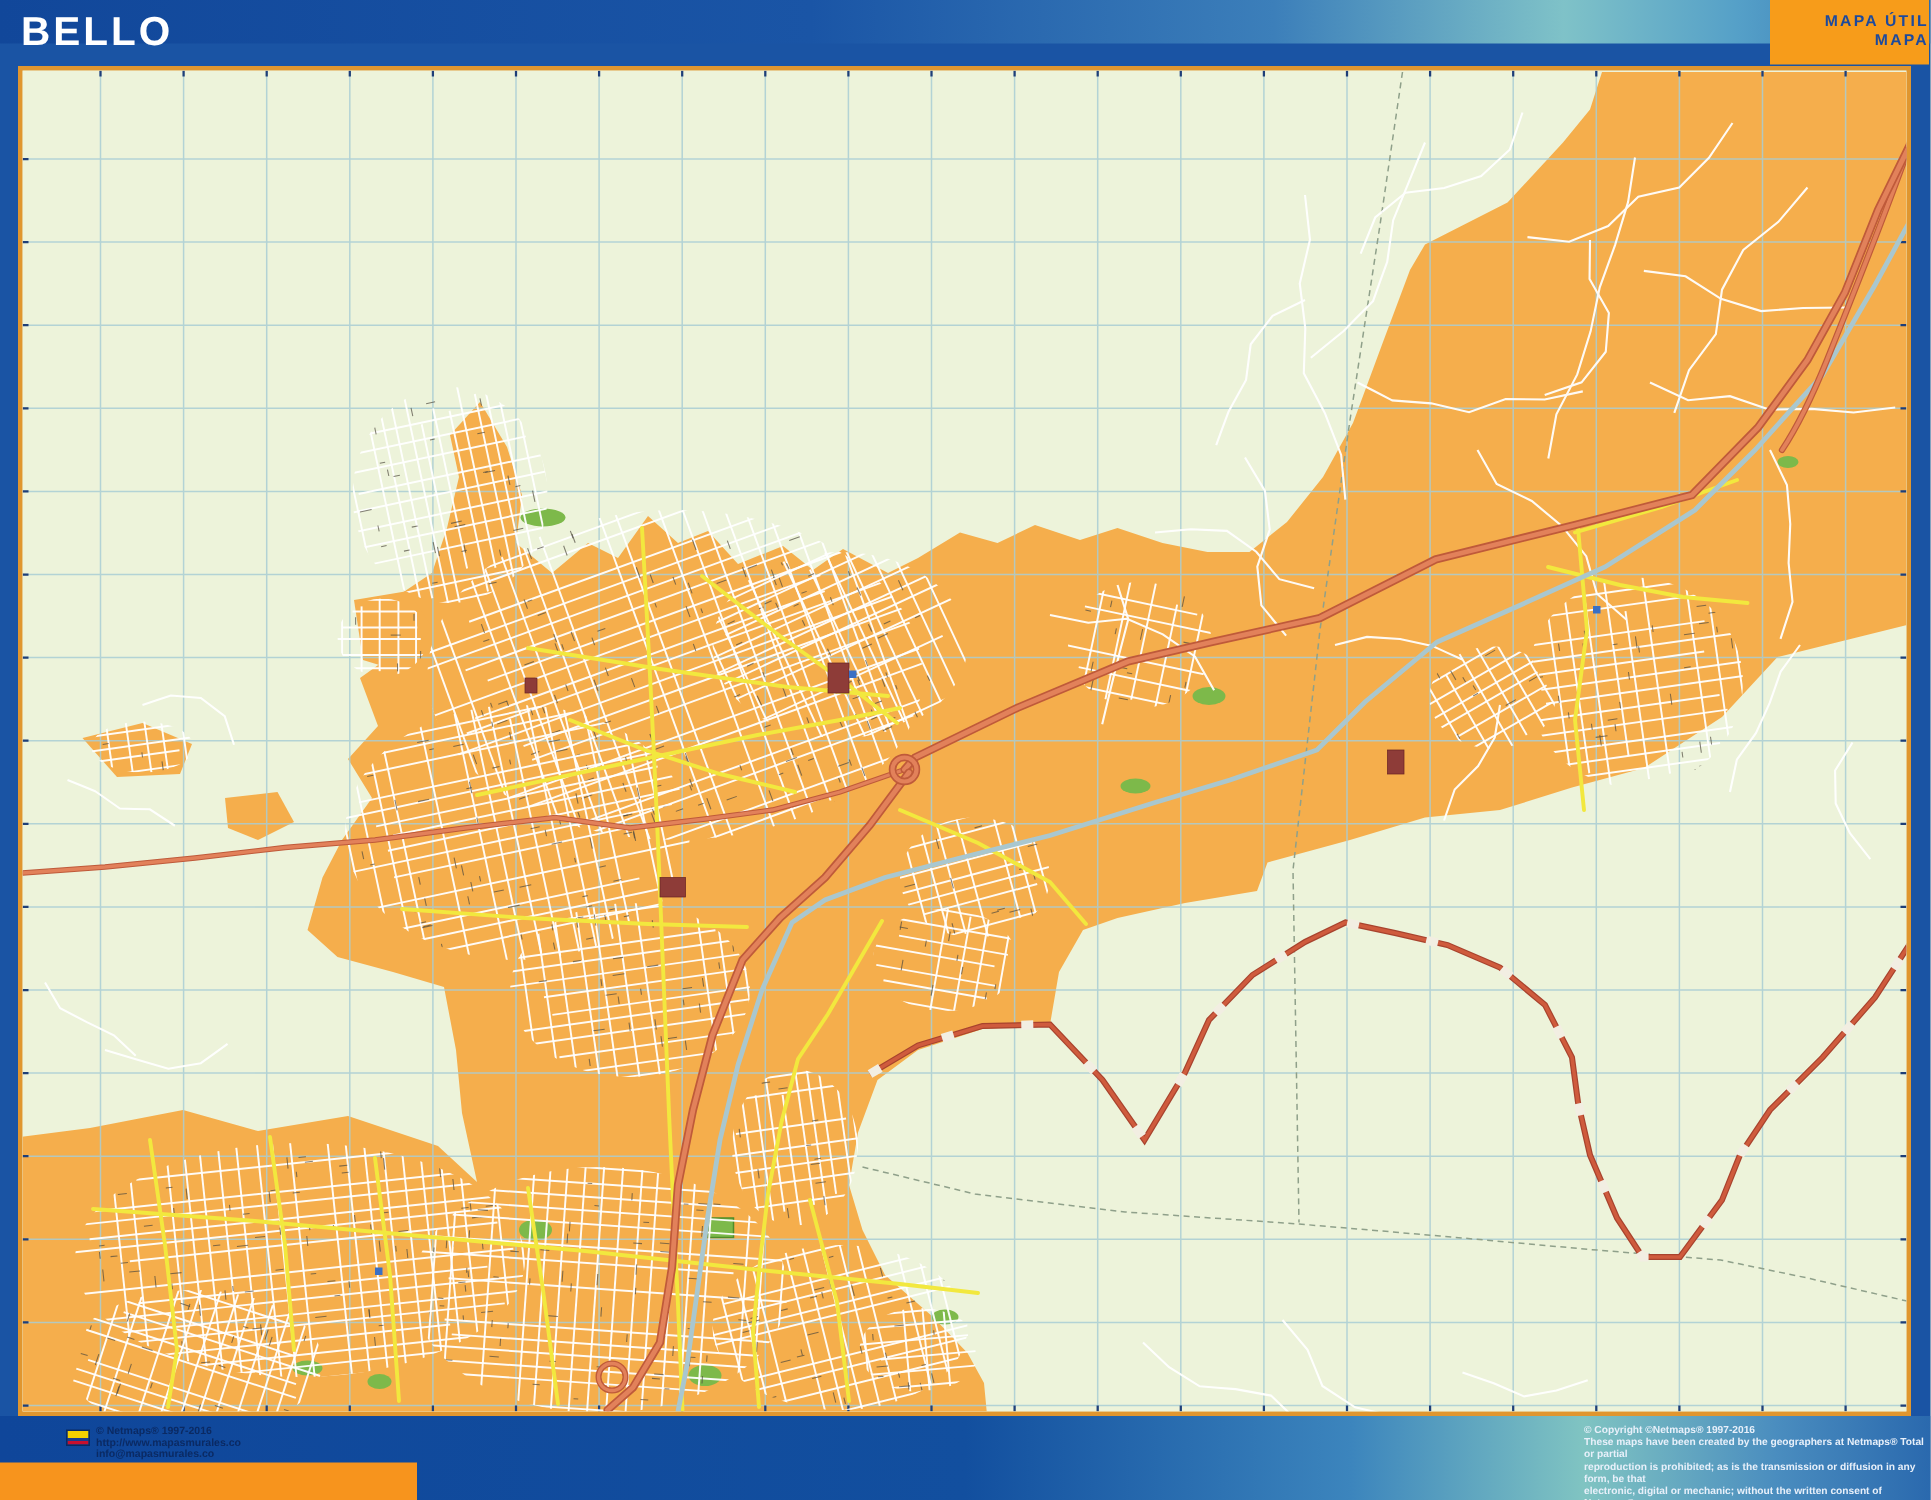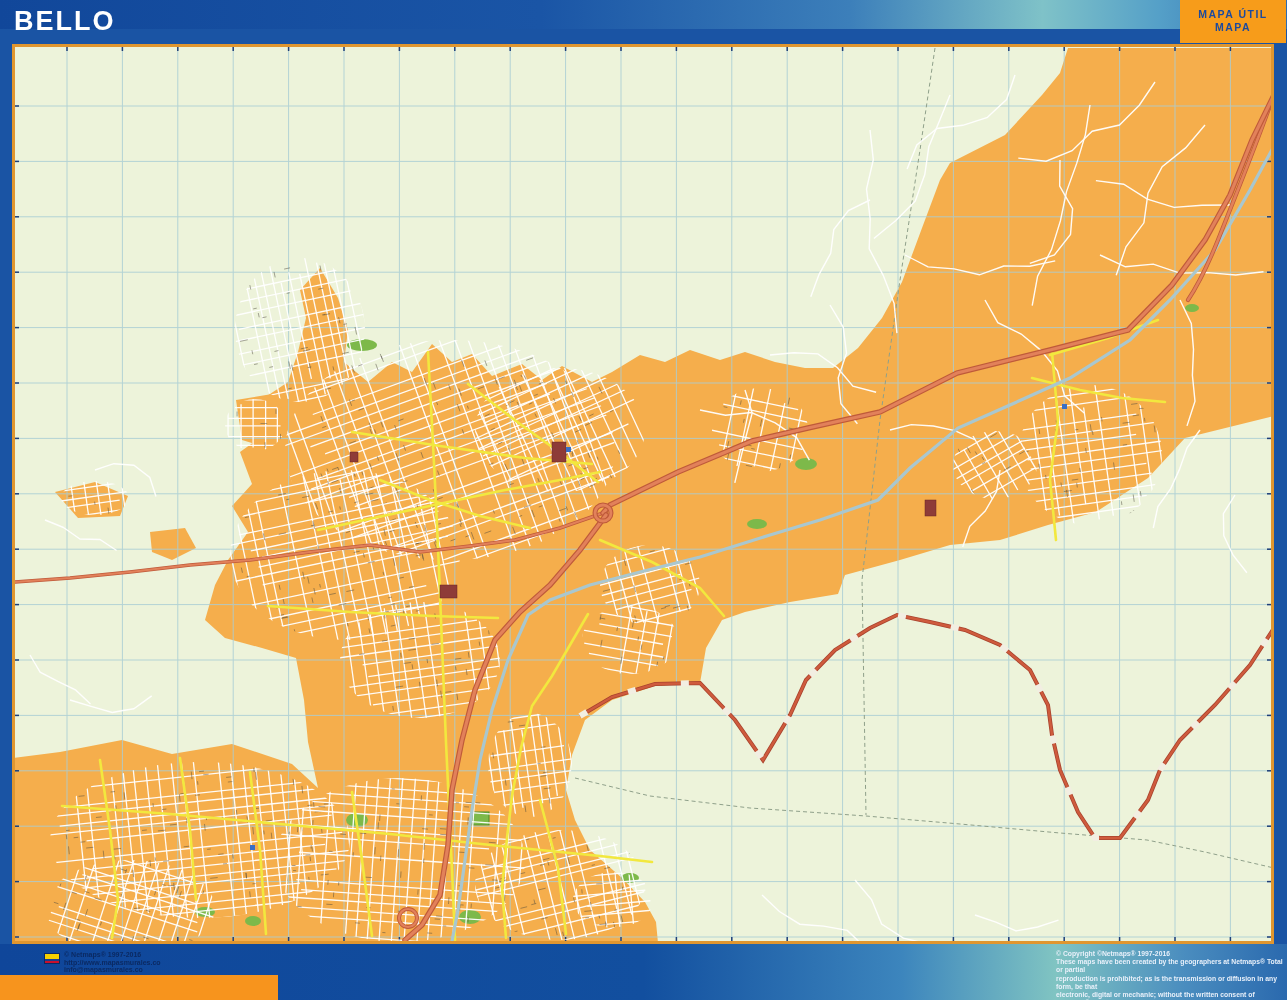--- a/index.html
+++ b/index.html
@@ -11,21 +11,21 @@
   .header{
     position:absolute;left:0;top:0;width:1287px;height:29px;
     background:linear-gradient(90deg,#11479a 0%,#1a55a6 42%,#3c7fba 66%,#7fc2c8 81%,#55a0c8 90%,#2e6cb0 100%);
   }
   .title{
     position:absolute;left:14px;top:6px;
     color:#ffffff;font-size:27px;font-weight:bold;letter-spacing:2px;
   }
   .badge{
     position:absolute;right:1px;top:0;width:106px;height:43px;
-    background:#f79c1a;text-align:center;color:#1c4a9e;
+    background:#f79c1a;text-align:right;color:#1c4a9e;
     font-weight:bold;font-size:10.5px;letter-spacing:1.5px;line-height:13px;
     padding-top:8px;box-sizing:border-box;
   }
   .map-frame{
     position:absolute;left:12px;top:44px;right:13px;bottom:56px;
     border:3px solid #e0962f;background:#edf3da;overflow:hidden;
   }
   .map-frame svg{display:block;width:100%;height:100%;}
   .footer{
     position:absolute;left:0;bottom:0;width:1287px;height:56px;

